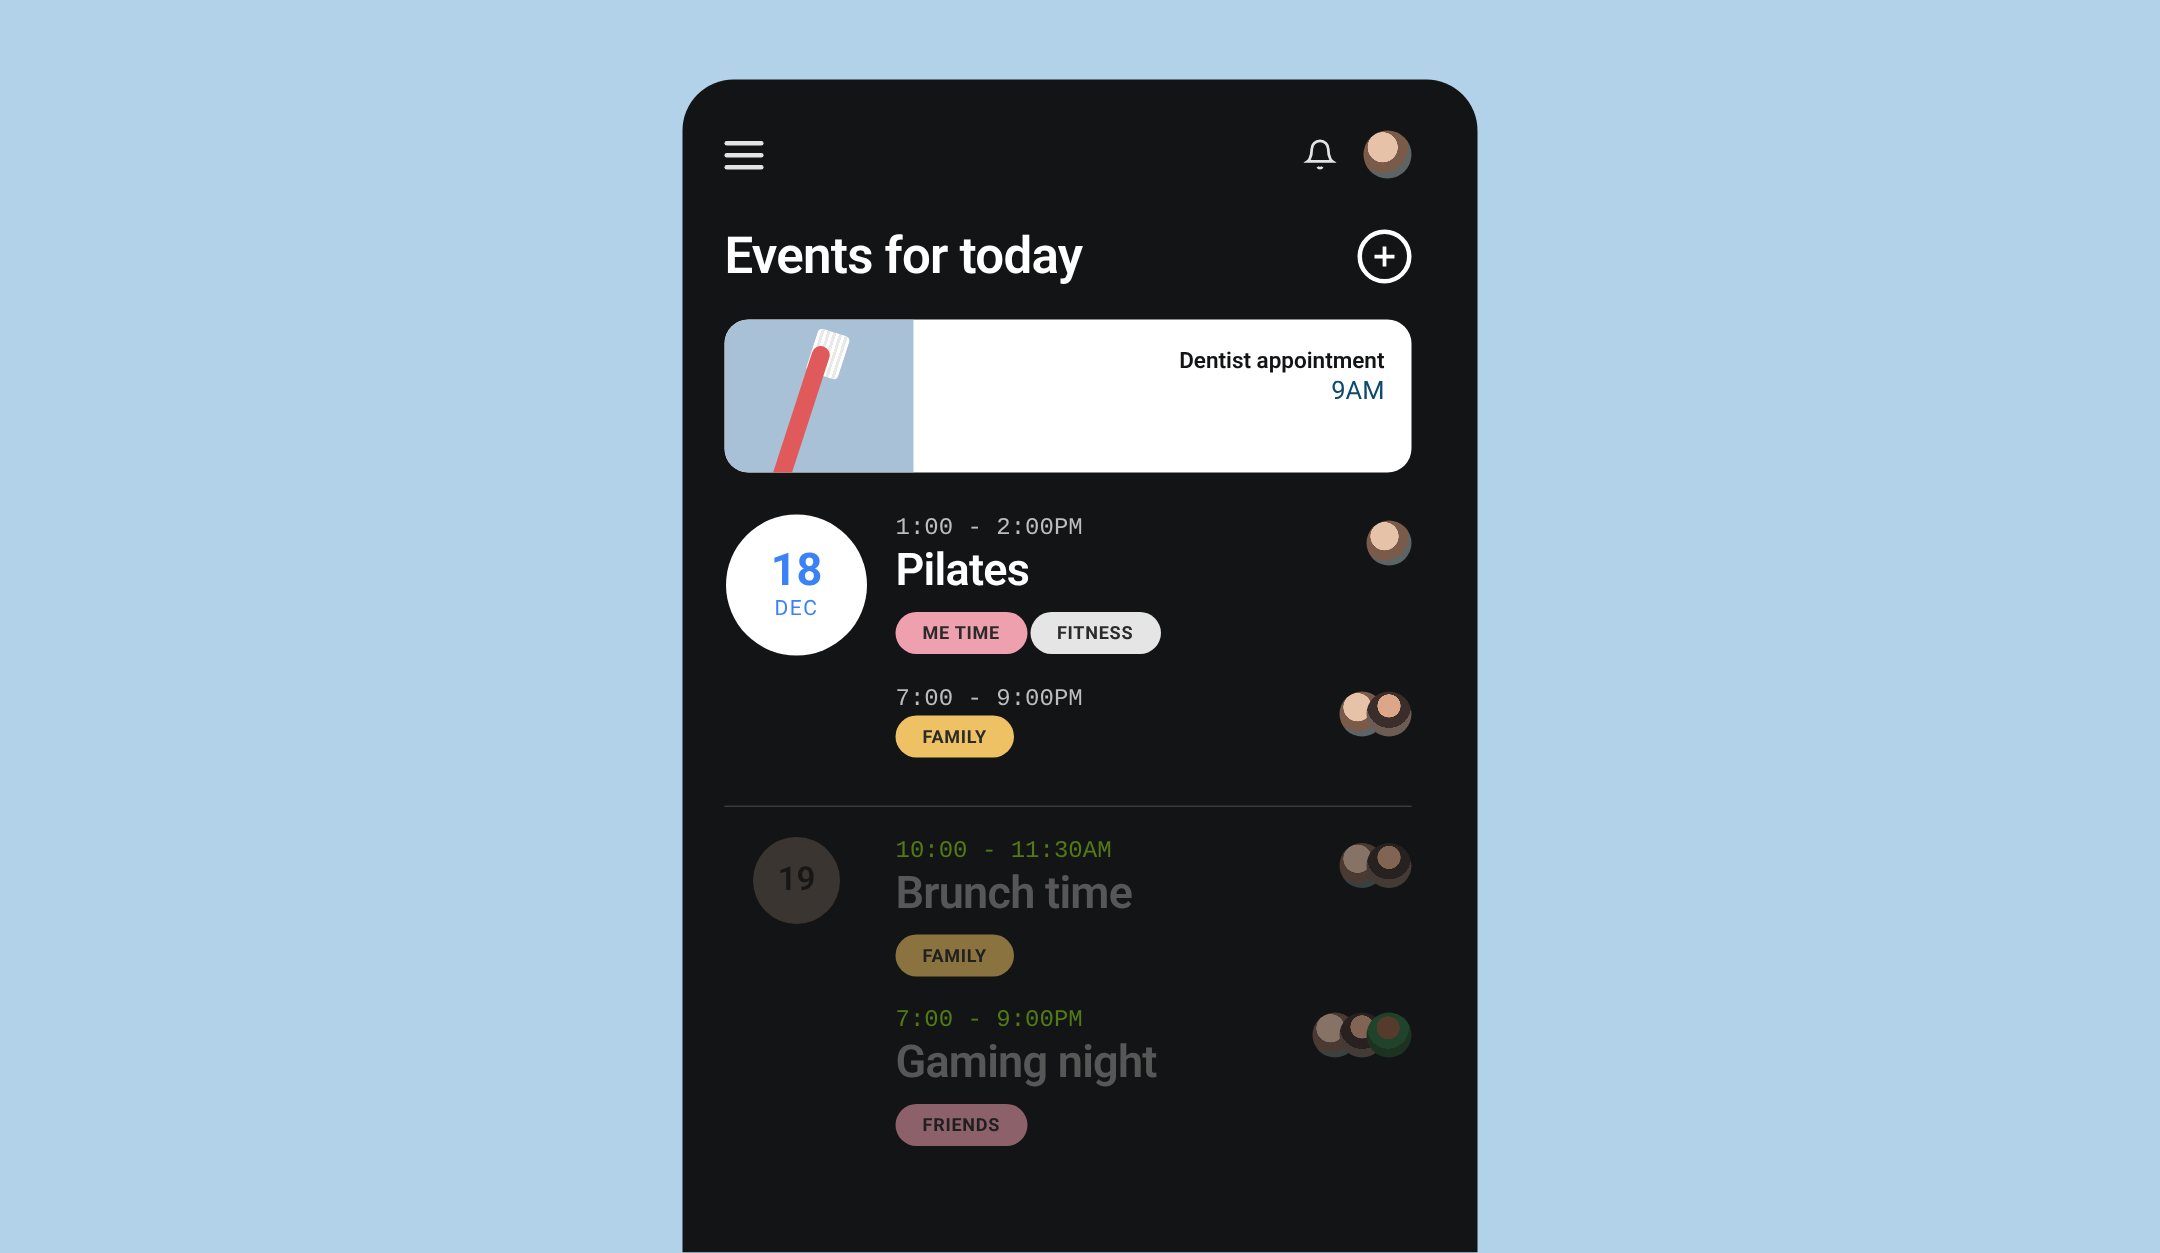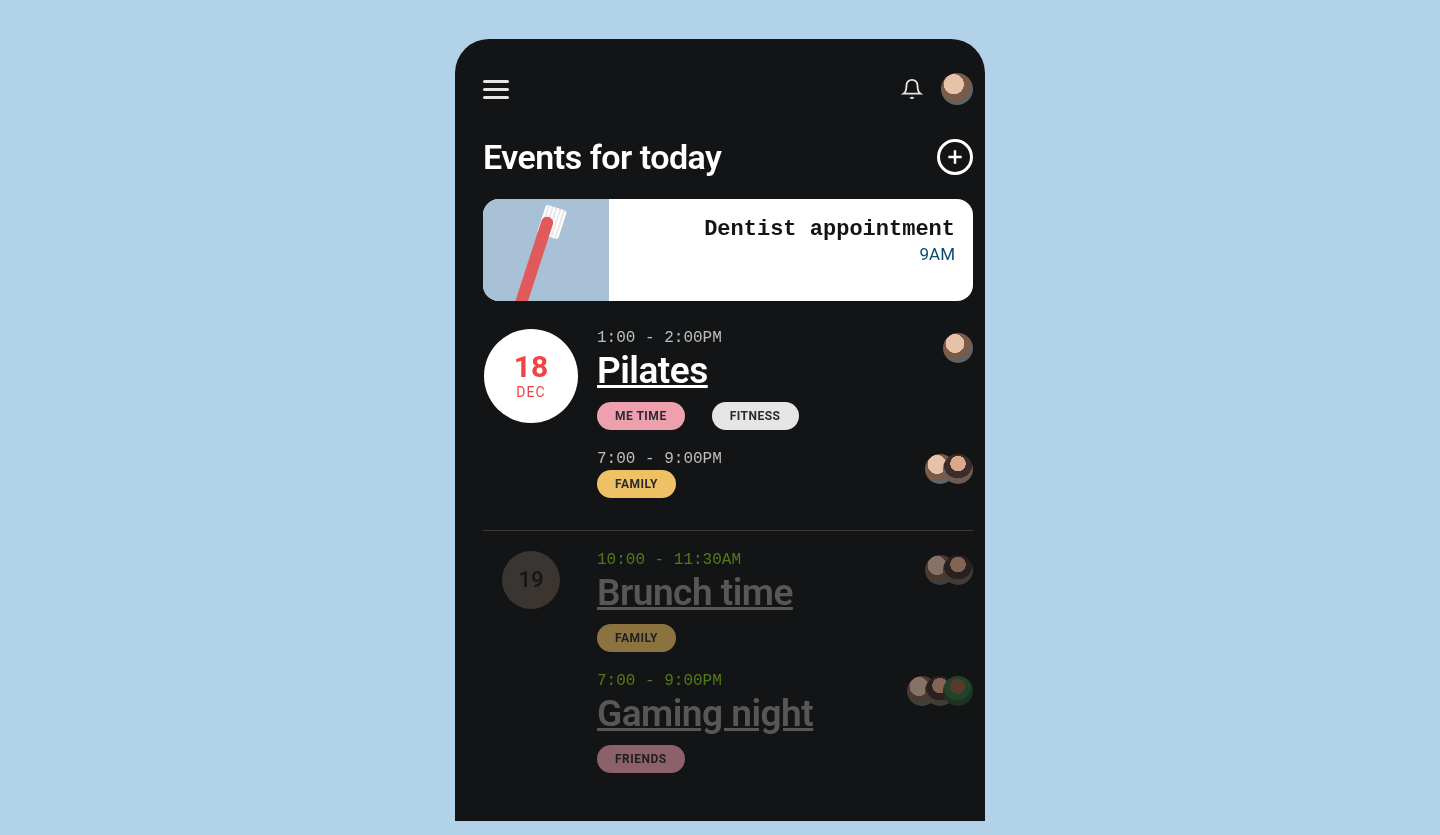--- a/index.html
+++ b/index.html
@@ -10,22 +10,22 @@
     font-family: -apple-system, BlinkMacSystemFont, 'Segoe UI', Roboto, Helvetica, Arial, sans-serif;
     display: flex;
     align-items: flex-start;
     justify-content: center;
     overflow: hidden;
   }
   .phone {
     width: 530px;
     background: #131415;
     border-radius: 34px 34px 0 0;
-    margin-top: 39px;
-    padding: 30px 12px 0 28px;
+    margin-top: 53px;
+    padding: 30px 44px 0 28px;
     color: #fff;
     height: 782px;
     overflow: hidden;
   }
   .topbar {
     display: flex;
     align-items: center;
     justify-content: space-between;
     height: 40px;
     margin-bottom: 28px;
@@ -117,60 +117,60 @@
     transform: rotate(18deg);
     background: repeating-linear-gradient(90deg,#fff 0 2px,#e9e9e9 2px 4px);
     border-radius: 3px;
   }
   .hero-text {
     flex: 1;
     padding: 18px 18px 0 0;
     text-align: right;
     color: #131415;
   }
-  .hero-title { font-size: 22px; font-weight: 600; font-family: Liberation Mono, monospace; }
+  .hero-title { font-size: 15px; font-weight: 600; }
   .hero-time { font-size: 17px; color: #0c4a6e; margin-top: 2px; }
 
   .day-group { border-bottom: 1px solid #3a3a3a; padding-bottom: 12px; margin-bottom: 20px; }
   .day-group.dim { opacity: 0.55; border-bottom: none; }
 
   .event-row {
     display: flex;
     align-items: flex-start;
     gap: 18px;
     margin-bottom: 20px;
     position: relative;
   }
   .date-col { width: 96px; flex: 0 0 auto; display: flex; justify-content: center; }
   .date-circle {
     width: 94px; height: 94px;
     border-radius: 50%;
     background: #fff;
-    color: #ef4444;
+    color: #3b82f6;
     display: flex;
     flex-direction: column;
     align-items: center;
     justify-content: center;
   }
   .date-circle.dim {
     background: #5a5147;
     color: #1b1b1b;
     width: 58px; height: 58px;
   }
   .date-day { font-size: 30px; font-weight: 700; line-height: 1; }
   .date-month { font-size: 14px; letter-spacing: 1px; margin-top: 2px; }
   .date-circle.dim .date-day { font-size: 22px; font-weight: 600; }
 
   .event-body { flex: 1; }
   .event-time { font-size: 16px; color: #bdbdbd; margin-bottom: 2px; font-family: Liberation Mono, monospace; }
-  .event-title { font-size: 37px; font-weight: 600; margin-bottom: 10px; letter-spacing: -0.5px; text-decoration: underline; }
+  .event-title { font-size: 30px; font-weight: 600; margin-bottom: 10px; letter-spacing: -0.5px; }
   .dim .event-time { color: #84cc16; }
   .dim .event-title { color: #8f8f8f; }
 
-  .tags { display: flex; gap: 27px; }
+  .tags { display: flex; gap: 2px; }
   .tag {
     padding: 7px 18px;
     border-radius: 999px;
     font-size: 12px;
     font-weight: 700;
     letter-spacing: 0.5px;
     color: #2b2b2b;
   }
   .tag.pink   { background: #efa0af; }
   .tag.green  { background: #e5e5e5; }

